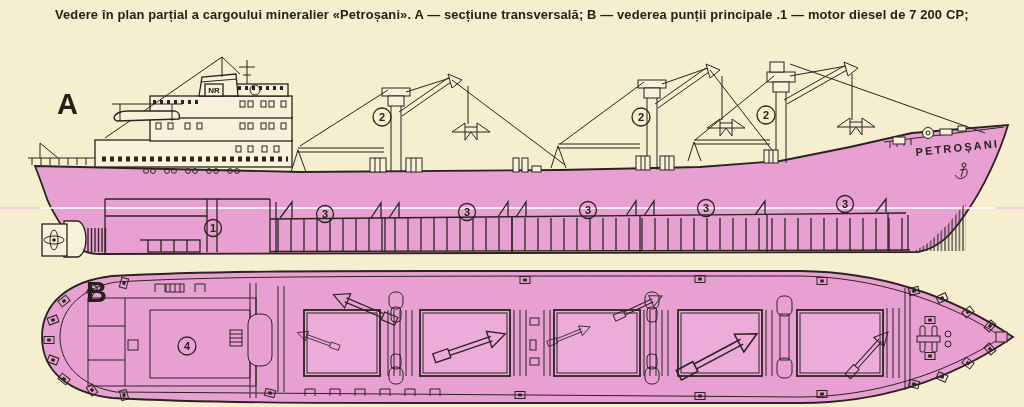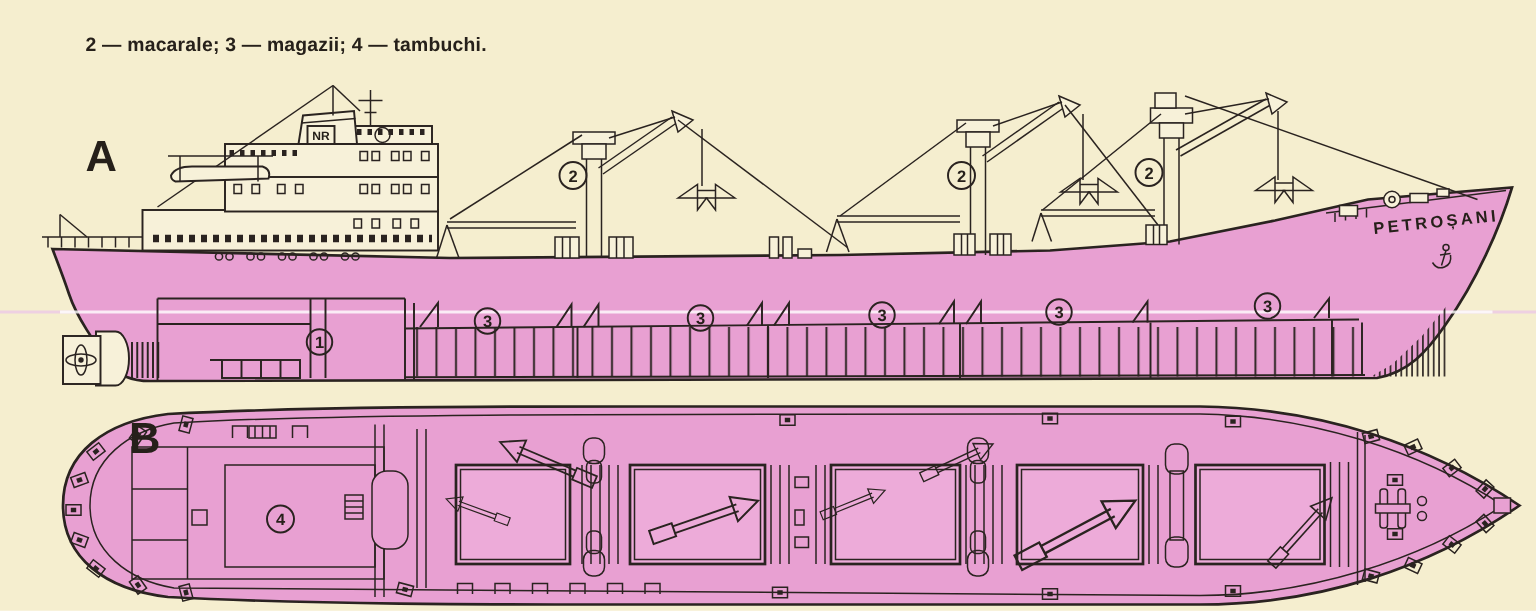--- a/index.html
+++ b/index.html
@@ -19,21 +19,21 @@
   .kt{stroke:#2a2320;fill:none;stroke-width:1;}
   .w{fill:#f7f1d9;stroke:#2a2320;stroke-width:1.3;}
   .p{fill:#e8a0d2;}
   .hp{fill:#edabd9;stroke:#2a2320;stroke-width:1.8;}
   .dk{fill:#2a2320;}
 </style>
 </head>
 <body>
 
 <div class="page">
-  <p class="cap l2">2 — macarale; 3 — magazii; 4 — tambuchi.</p>
+  <p class="cap l1">Vedere în plan parțial a cargoului mineralier «Petroșani». A — secțiune transversală; B — vederea punții principale .1 — motor diesel de 7 200 CP;</p>
 
   <svg width="1024" height="407" viewBox="0 0 1024 407">
     <defs>
       <pattern id="pfr" width="13" height="36" patternUnits="userSpaceOnUse" x="272" y="218">
         <line x1="6" y1="0" x2="6" y2="36" stroke="#2a2320" stroke-width="1.3"></line>
       </pattern>
       <pattern id="prk" width="3.6" height="60" patternUnits="userSpaceOnUse">
         <line x1="1.8" y1="0" x2="1.8" y2="60" stroke="#2a2320" stroke-width="1.1"></line>
       </pattern>
       <g id="boom">

